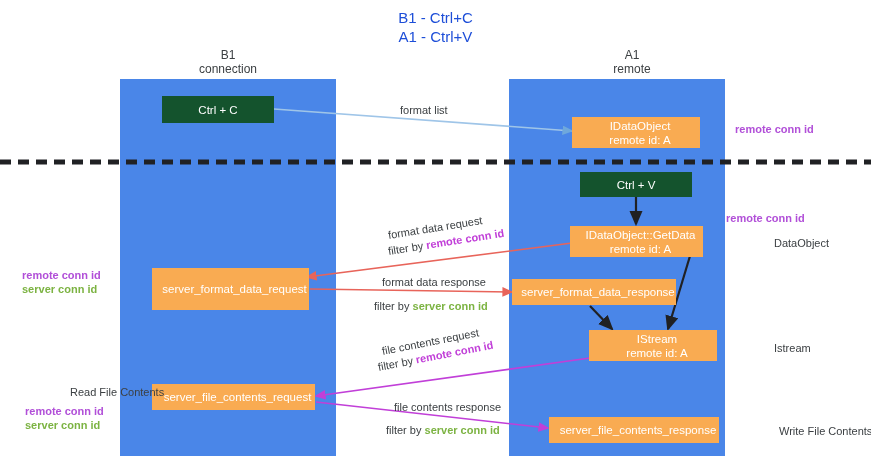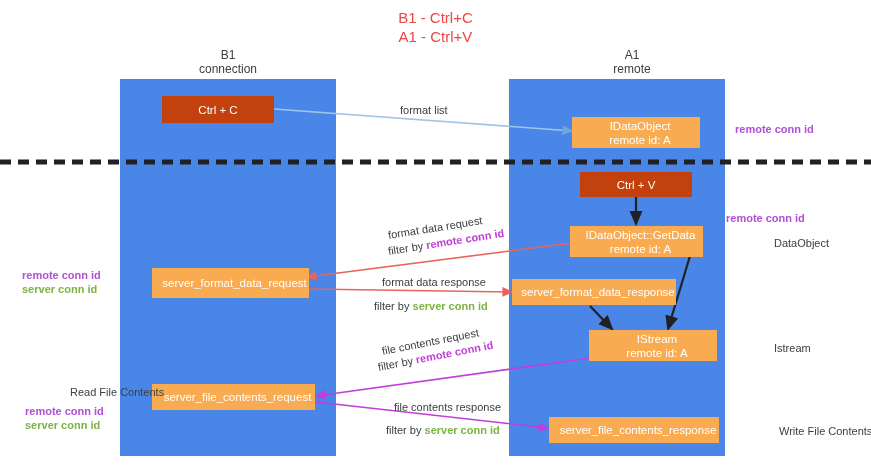--- a/index.html
+++ b/index.html
@@ -8,37 +8,37 @@
     background:#ffffff;
     font-family:"Liberation Sans", sans-serif;
     overflow:hidden;
     position:relative;
   }
   #stage{position:absolute;left:0;top:0;width:871px;height:467px;}
   .abs{position:absolute;}
   
   .title{
     width:871px;text-align:center;top:8px;left:0;
-    font-size:15px;color:#ef4444;line-height:19px;
+    font-size:15px;color:#1d4ed8;line-height:19px;
   }
   
   .colhead{
     text-align:center;font-size:12px;color:#3c4043;line-height:14px;
   }
   
   .lane{background:#4a86e8;}
   
   .node{
     box-sizing:border-box;
     display:flex;flex-direction:column;
     align-items:center;justify-content:center;
     color:#ffffff;font-size:11.5px;line-height:14px;
     text-align:center;padding:2px 4px;
   }
-  .node.green{background:#c2410c;}
+  .node.green{background:#14532d;}
   .node.orange{background:#f9ab52;padding-left:12px;}
   .node .l2{font-size:11.5px;}
   
   .lbl{font-size:11px;color:#3c4043;line-height:14px;white-space:nowrap;}
   .lbl.purple{color:#b14fd8;font-weight:bold;}
   .lbl.green{color:#7cb342;font-weight:bold;}
   .lbl.side{font-size:11px;color:#3c4043;padding-left:45px;}
   .lbl.rot-a{transform:rotate(-9deg);transform-origin:left center;}
   .lbl.rot-b{transform:rotate(-11deg);transform-origin:left center;}
   .inline-purple{color:#c13fd8;font-weight:bold;}
@@ -113,21 +113,21 @@
 
   <div class="abs node green" style="left:580px;top:172px;width:112px;height:25px;">
     <div>Ctrl + V</div>
   </div>
 
   <div class="abs node orange" style="left:570px;top:226px;width:133px;height:31px;">
     <div>IDataObject::GetData</div>
     <div class="l2">remote id: A</div>
   </div>
 
-  <div class="abs node orange" style="left:152px;top:268px;width:157px;height:30px;">
+  <div class="abs node orange" style="left:152px;top:268px;width:157px;height:42px;">
     <div>server_format_data_request</div>
   </div>
 
   <div class="abs node orange" style="left:512px;top:279px;width:164px;height:26px;">
     <div>server_format_data_response</div>
   </div>
 
   <div class="abs node orange" style="left:589px;top:330px;width:128px;height:31px;">
     <div>IStream</div>
     <div class="l2">remote id: A</div>

